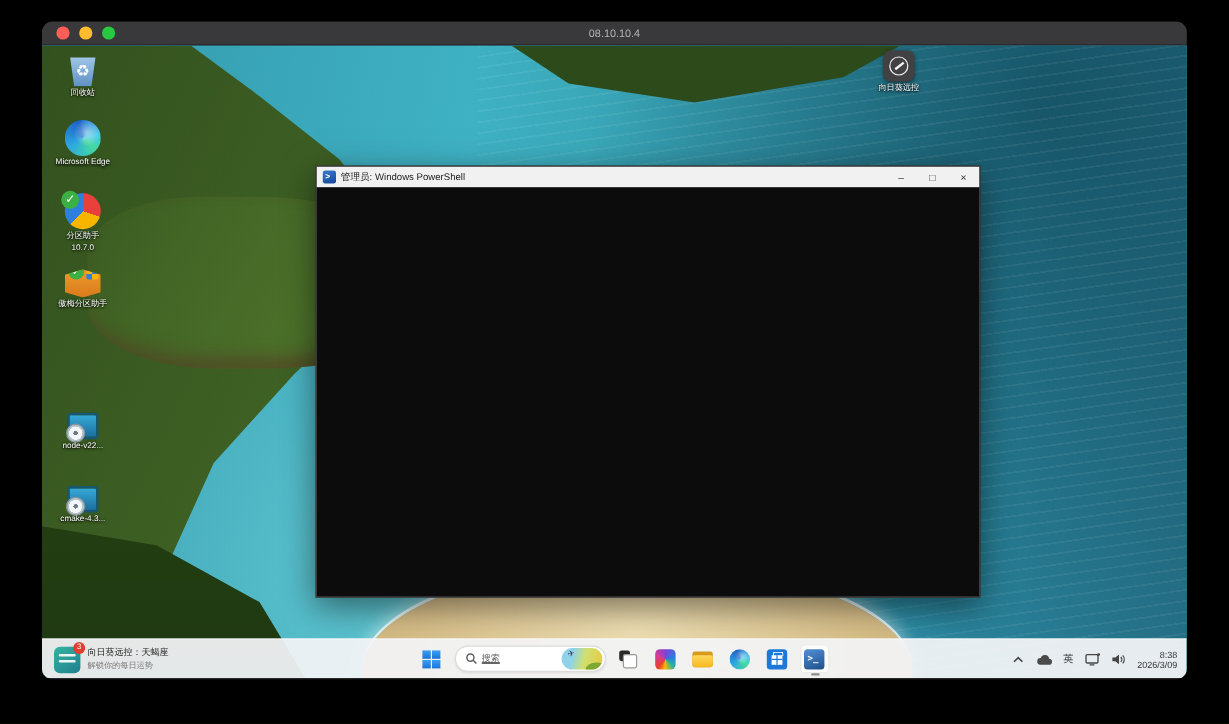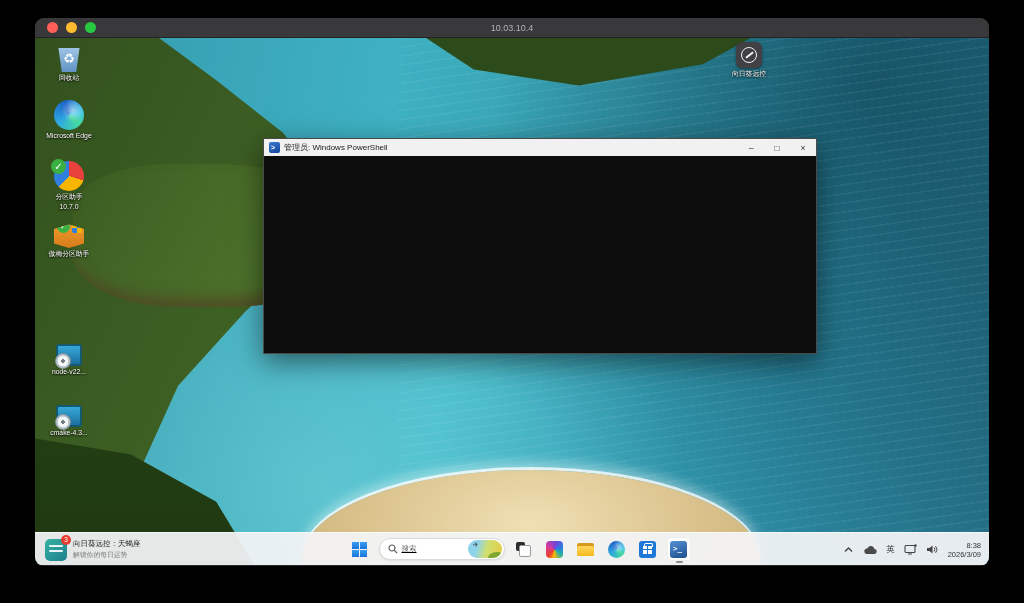--- a/index.html
+++ b/index.html
@@ -88,21 +88,21 @@
 
   .remote-icon-wrap { position:absolute; left:686px; top:4px; width:56px; text-align:center; }
   [data-icon="sunflower-remote-icon"]{ width:26px; height:26px; border-radius:6px; background:#414144;
      box-shadow:0 1px 3px rgba(0,0,0,.4); }
   [data-icon="sunflower-remote-icon"]::before{ content:""; position:absolute; left:5px; top:5px;
      width:14px; height:14px; border:1.6px solid #f2f2f2; border-radius:50%; }
   [data-icon="sunflower-remote-icon"]::after{ content:""; position:absolute; left:9px; top:12px;
      width:9px; height:1.7px; background:#f2f2f2; transform:rotate(-38deg); }
 
   
-  .ps-window { position:absolute; left:228px; top:100px; width:554px; height:216px;
+  .ps-window { position:absolute; left:228px; top:100px; width:554px; height:360px;
                background:#0c0c0c; box-shadow:0 8px 26px rgba(0,0,0,.5);
                border:1px solid #4a4a4a; }
   .ps-titlebar { height:17px; background:#f1f1f1; display:flex; align-items:center; }
   .ps-app-icon { width:11px; height:11px; margin:0 4px 0 5px; border-radius:2px;
                  background:linear-gradient(160deg,#3a7bd0,#14459c); position:relative; }
   .ps-app-icon::before{ content:">"; position:absolute; left:2px; top:0px; color:#fff;
                  font-size:7px; font-weight:bold; line-height:11px; }
   .ps-title { font-size:8px; color:#1a1a1a; flex:1; white-space:nowrap; overflow:hidden; }
   .ps-controls { display:flex; height:100%; }
   .ps-btn { width:26px; height:100%; display:flex; align-items:center; justify-content:center;
@@ -180,21 +180,21 @@
 <body>
 
 <div class="mac-window">
 
   <div class="mac-titlebar">
     <div class="traffic">
       <span class="light red"></span>
       <span class="light yellow"></span>
       <span class="light green"></span>
     </div>
-    <div class="mac-title">10.03.10.4</div>
+    <div class="mac-title">08.10.10.4</div>
   </div>
 
   <div class="desktop">
 
     <div class="wp wp-sea"></div>
     <div class="wp wp-waves"></div>
     <div class="wp wp-cliff-left"></div>
     <div class="wp wp-headland"></div>
     <div class="wp wp-top-foliage"></div>
     <div class="wp wp-veg-bl"></div>

